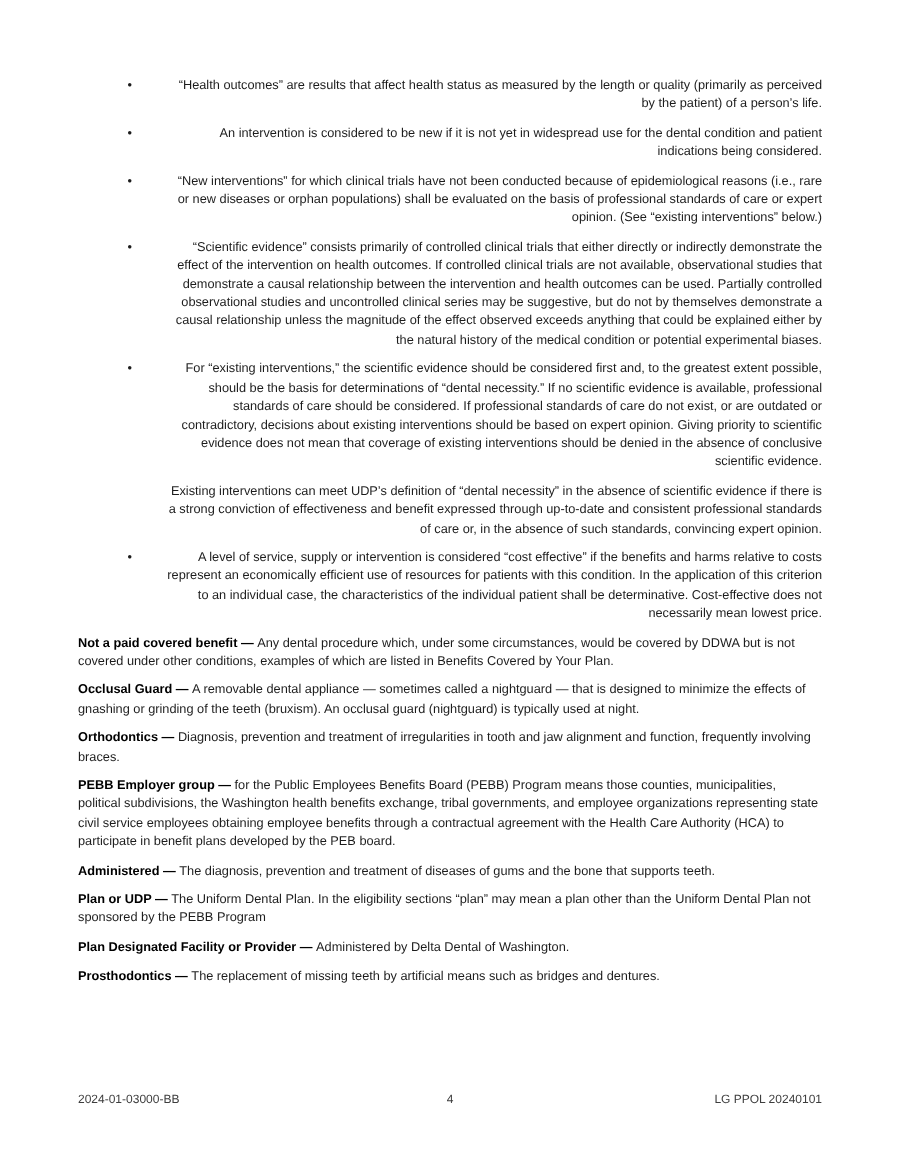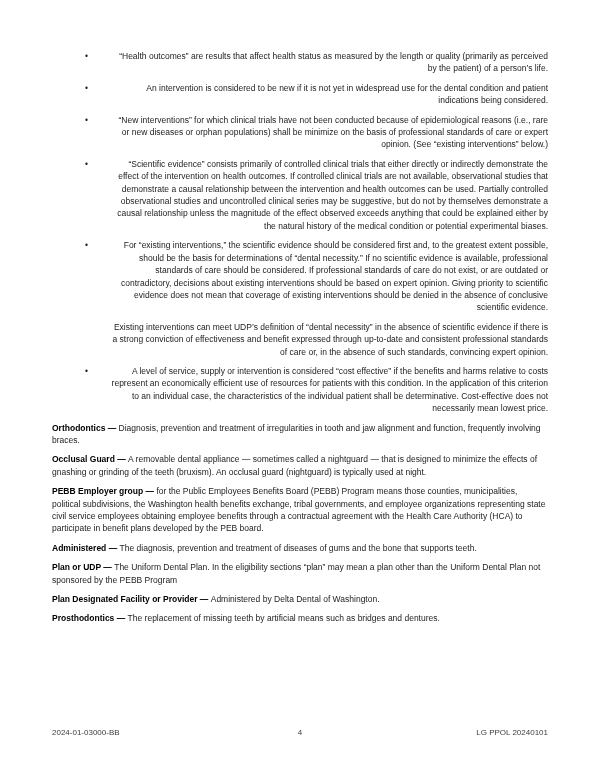--- a/index.html
+++ b/index.html
@@ -85,21 +85,21 @@
       </li>
       <li class="bullet">
         <span class="marker">•</span>
         <div class="btext">
           <p>An intervention is considered to be new if it is not yet in widespread use for the dental condition and patient indications being considered.</p>
         </div>
       </li>
       <li class="bullet">
         <span class="marker">•</span>
         <div class="btext">
-          <p>“New interventions” for which clinical trials have not been conducted because of epidemiological reasons (i.e., rare or new diseases or orphan populations) shall be minimize on the basis of professional standards of care or expert opinion. (See “existing interventions” below.)</p>
+          <p>“New interventions” for which clinical trials have not been conducted because of epidemiological reasons (i.e., rare or new diseases or orphan populations) shall be evaluated on the basis of professional standards of care or expert opinion. (See “existing interventions” below.)</p>
         </div>
       </li>
       <li class="bullet">
         <span class="marker">•</span>
         <div class="btext">
           <p>“Scientific evidence” consists primarily of controlled clinical trials that either directly or indirectly demonstrate the effect of the intervention on health outcomes. If controlled clinical trials are not available, observational studies that demonstrate a causal relationship between the intervention and health outcomes can be used. Partially controlled observational studies and uncontrolled clinical series may be suggestive, but do not by themselves demonstrate a causal relationship unless the magnitude of the effect observed exceeds anything that could be explained either by the natural history of the medical condition or potential experimental biases.</p>
         </div>
       </li>
       <li class="bullet">
         <span class="marker">•</span>
@@ -110,22 +110,23 @@
       </li>
       <li class="bullet">
         <span class="marker">•</span>
         <div class="btext">
           <p>A level of service, supply or intervention is considered “cost effective” if the benefits and harms relative to costs represent an economically efficient use of resources for patients with this condition. In the application of this criterion to an individual case, the characteristics of the individual patient shall be determinative. Cost-effective does not necessarily mean lowest price.</p>
         </div>
       </li>
     </ul>
 
     <div class="defs">
+      <p class="def"><span class="term">Not a paid covered benefit — </span><span>Any dental procedure which, under some circumstances, would be covered by DDWA but is not covered under other conditions, examples of which are listed in Benefits Covered by Your Plan.</span></p>
+      <p class="def"><span class="term">Occlusal Guard — </span><span>A removable dental appliance — sometimes called a nightguard — that is designed to minimize the effects of gnashing or grinding of the teeth (bruxism). An occlusal guard (nightguard) is typically used at night.</span></p>
       <p class="def"><span class="term">Orthodontics — </span><span>Diagnosis, prevention and treatment of irregularities in tooth and jaw alignment and function, frequently involving braces.</span></p>
-      <p class="def"><span class="term">Occlusal Guard — </span><span>A removable dental appliance — sometimes called a nightguard — that is designed to minimize the effects of gnashing or grinding of the teeth (bruxism). An occlusal guard (nightguard) is typically used at night.</span></p>
       <p class="def"><span class="term">PEBB Employer group — </span><span>for the Public Employees Benefits Board (PEBB) Program means those counties, municipalities, political subdivisions, the Washington health benefits exchange, tribal governments, and employee organizations representing state civil service employees obtaining employee benefits through a contractual agreement with the Health Care Authority (HCA) to participate in benefit plans developed by the PEB board.</span></p>
       <p class="def"><span class="term">Administered — </span><span>The diagnosis, prevention and treatment of diseases of gums and the bone that supports teeth.</span></p>
       <p class="def"><span class="term">Plan or UDP — </span><span>The Uniform Dental Plan. In the eligibility sections “plan” may mean a plan other than the Uniform Dental Plan not sponsored by the PEBB Program</span></p>
       <p class="def"><span class="term">Plan Designated Facility or Provider — </span><span>Administered by Delta Dental of Washington.</span></p>
       <p class="def"><span class="term">Prosthodontics — </span><span>The replacement of missing teeth by artificial means such as bridges and dentures.</span></p>
     </div>
 
   </div>
 
   <div class="footer">

